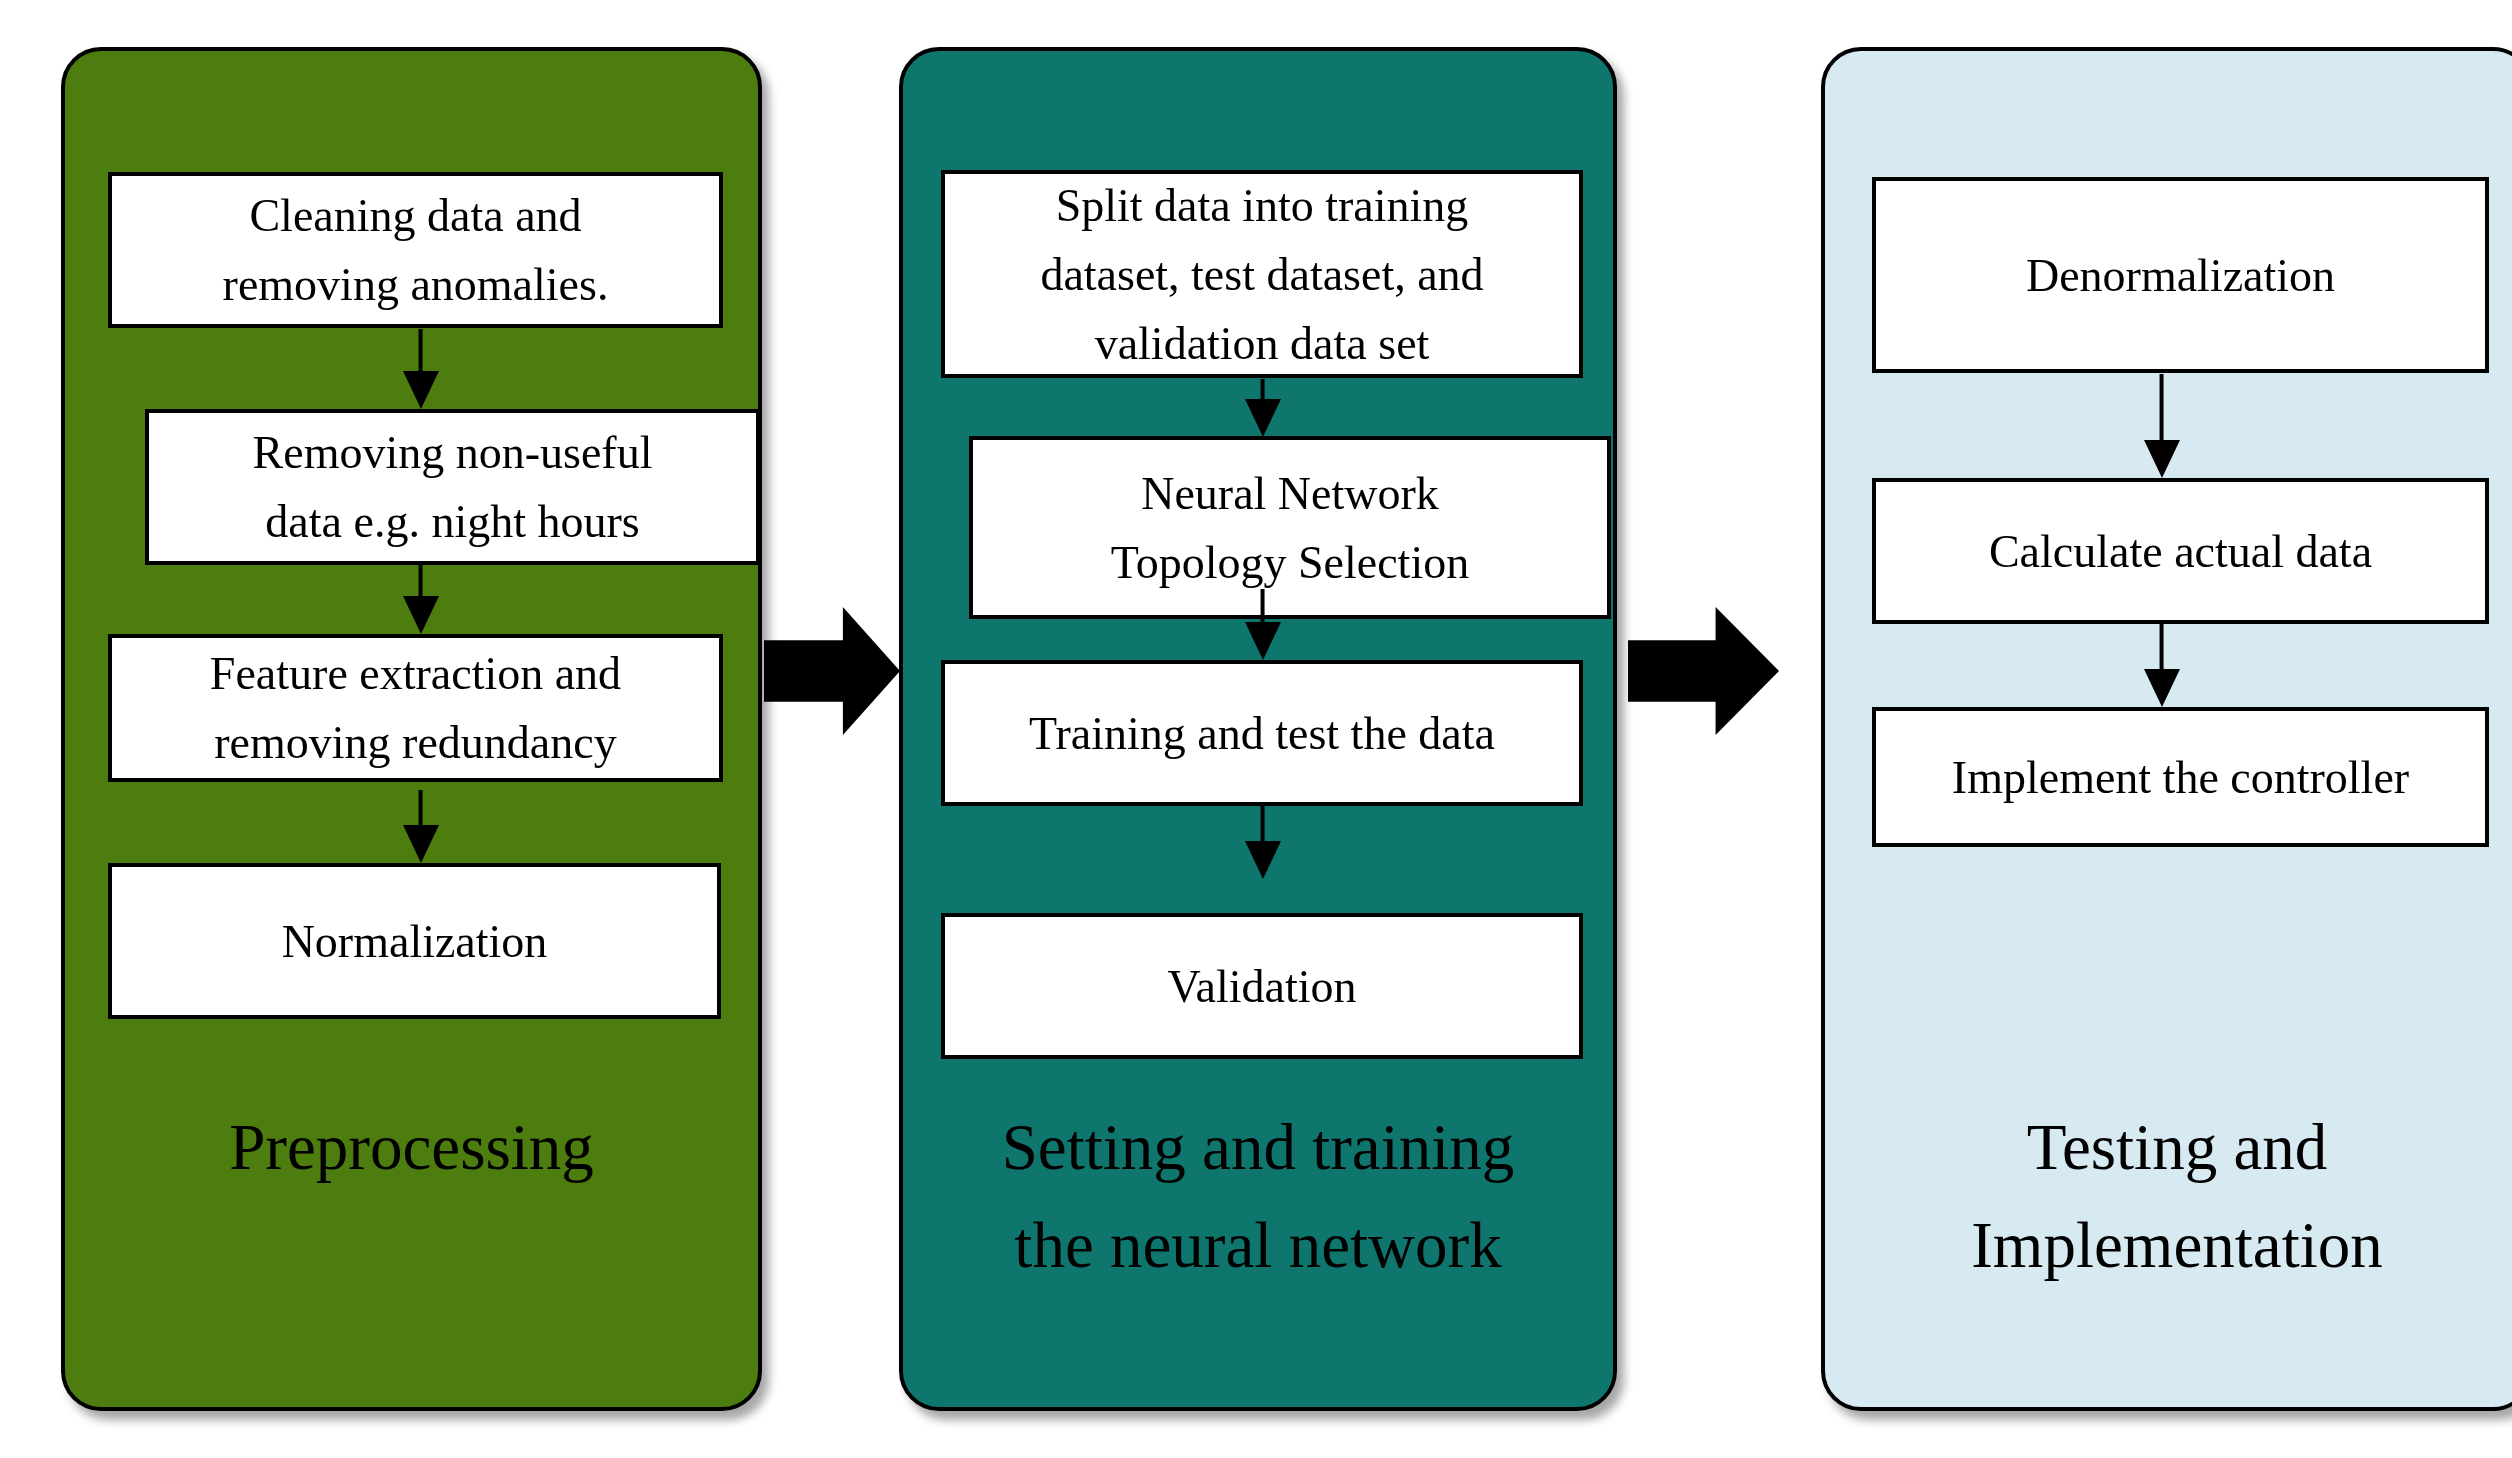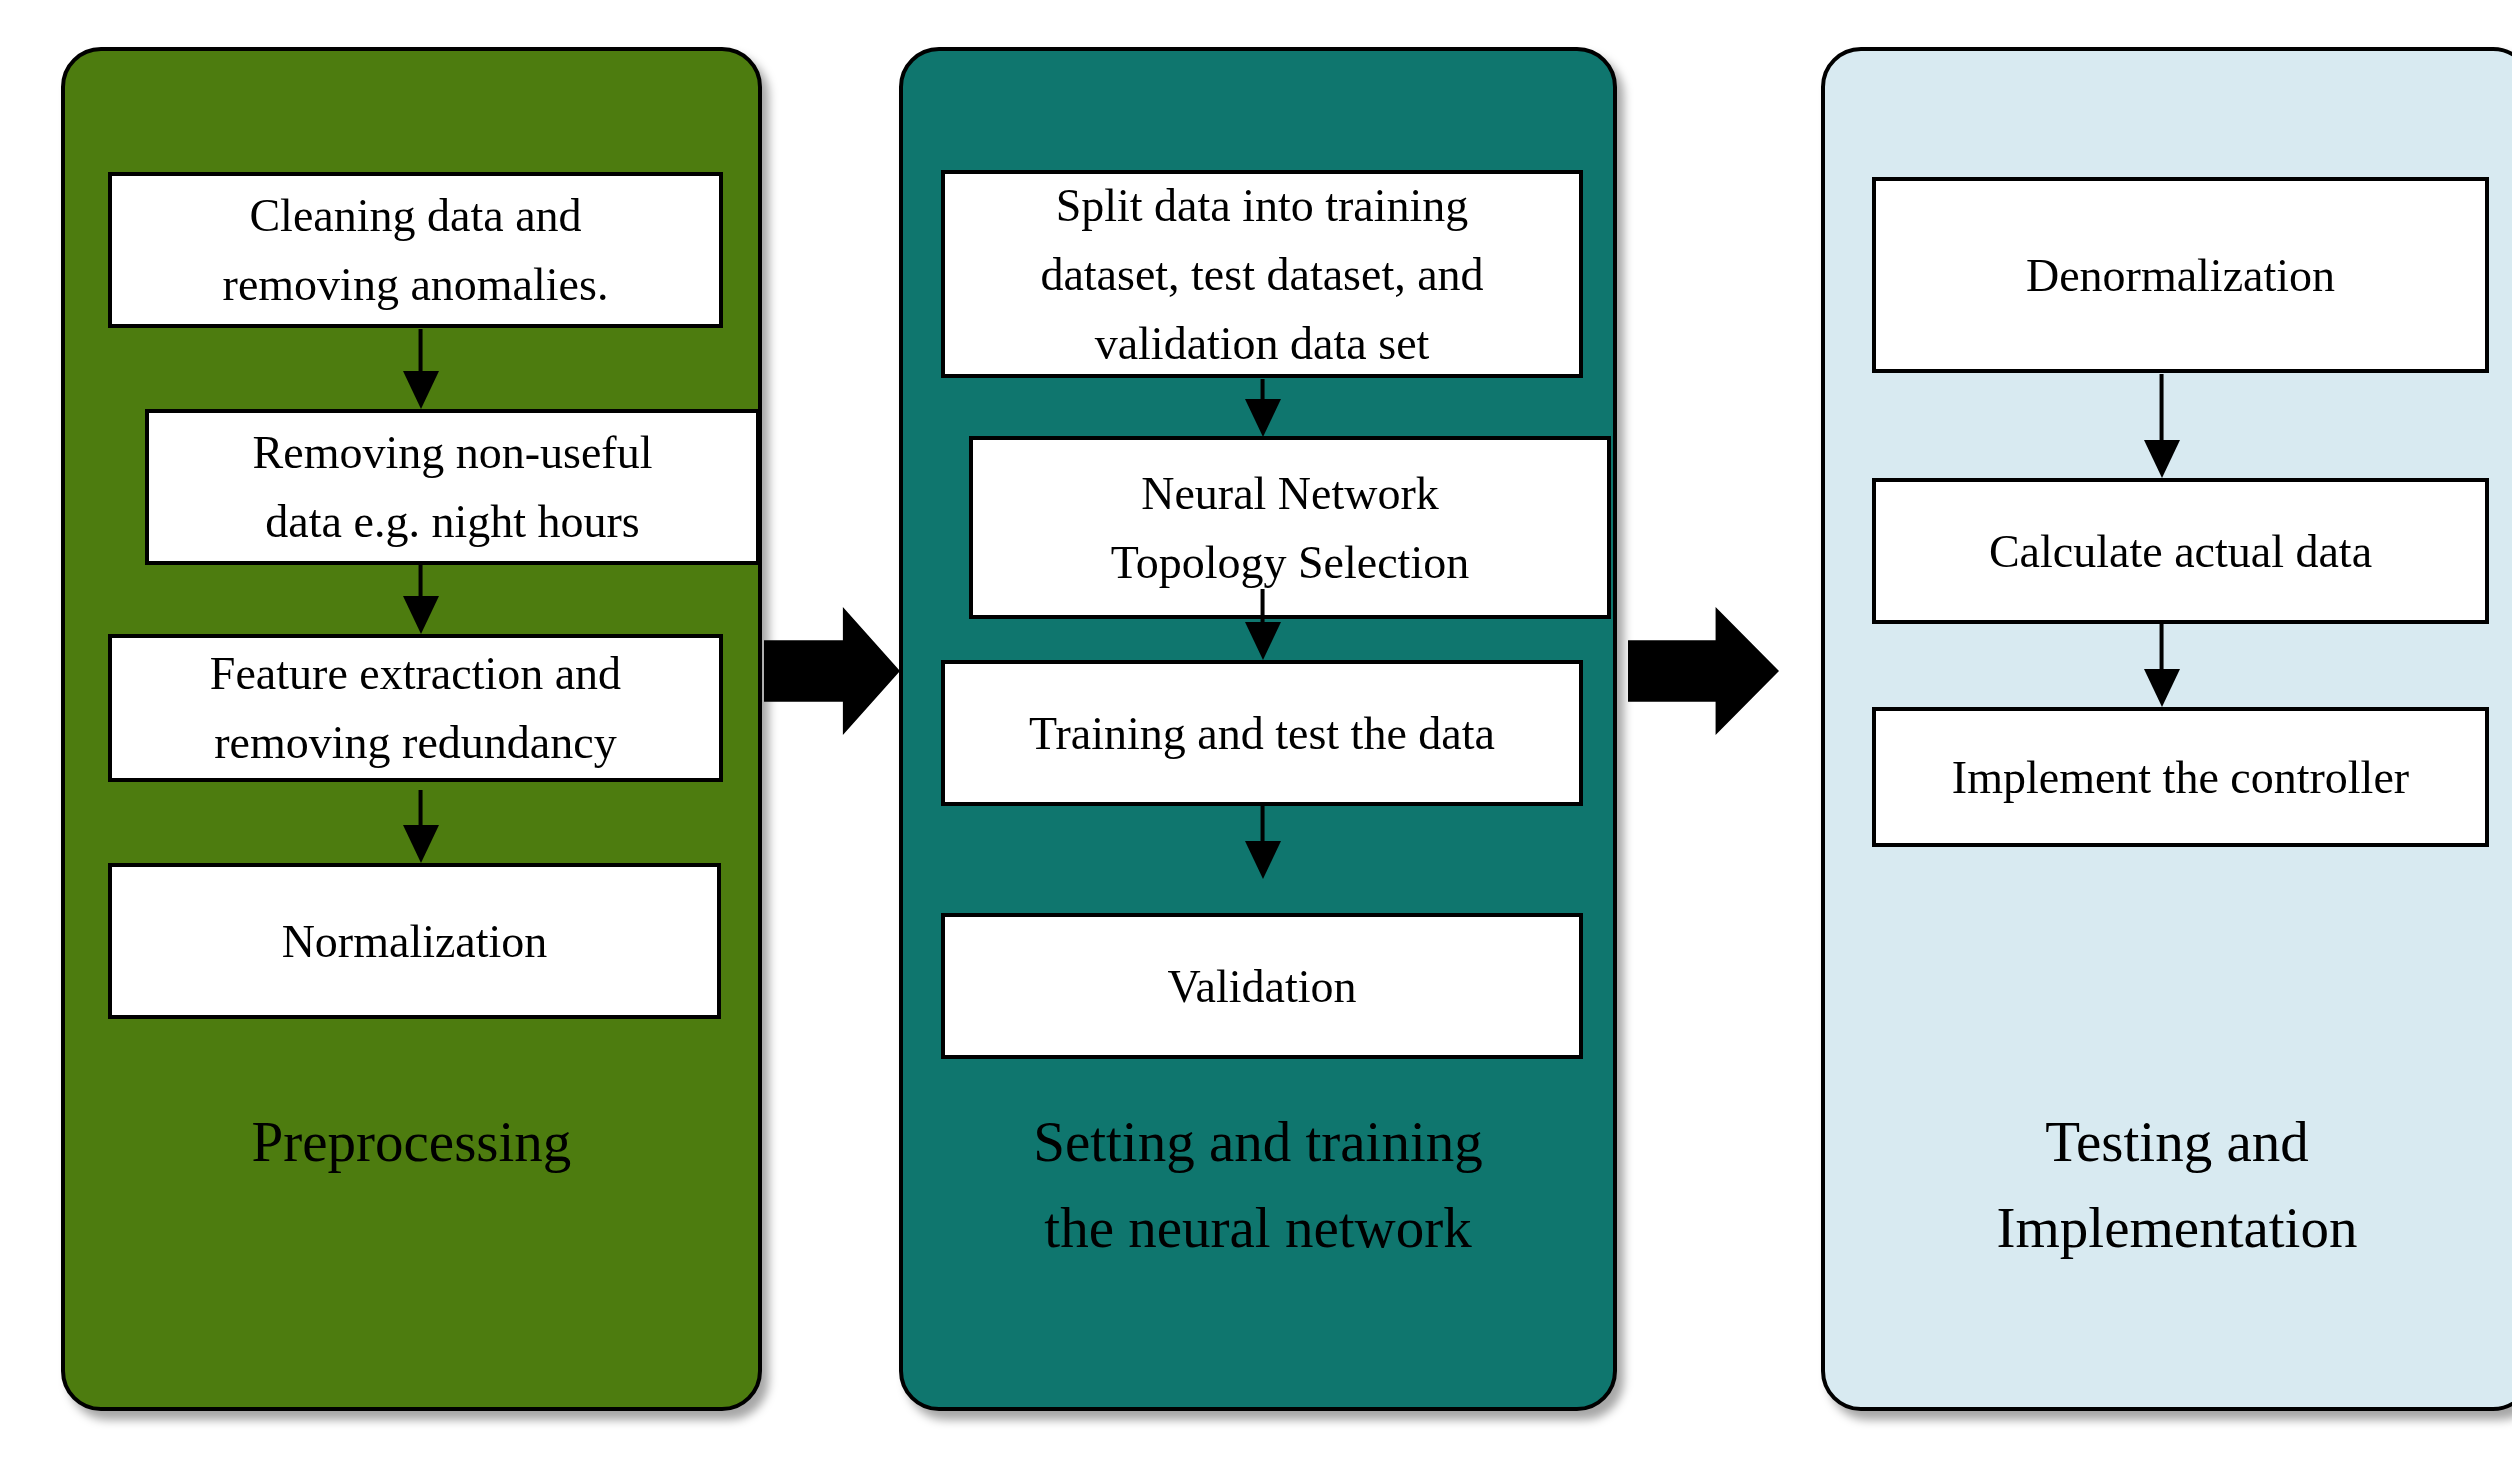--- a/index.html
+++ b/index.html
@@ -57,21 +57,21 @@
   .p3 .b1 { left: 47px; width: 617px; top: 126px;  height: 196px; }
   .p3 .b2 { left: 47px; width: 617px; top: 427px;  height: 146px; }
   .p3 .b3 { left: 47px; width: 617px; top: 656px;  height: 140px; }
 
   .panel-label {
     position: absolute;
     left: 0;
     right: 0;
     top: 1048px;
     text-align: center;
-    font-size: 57px;
+    font-size: 65px;
     line-height: 1.5;
     white-space: pre-line;
   }
 
   
   .varrow {
     position: absolute;
     width: 39px;
   }
   .varrow .stem {

